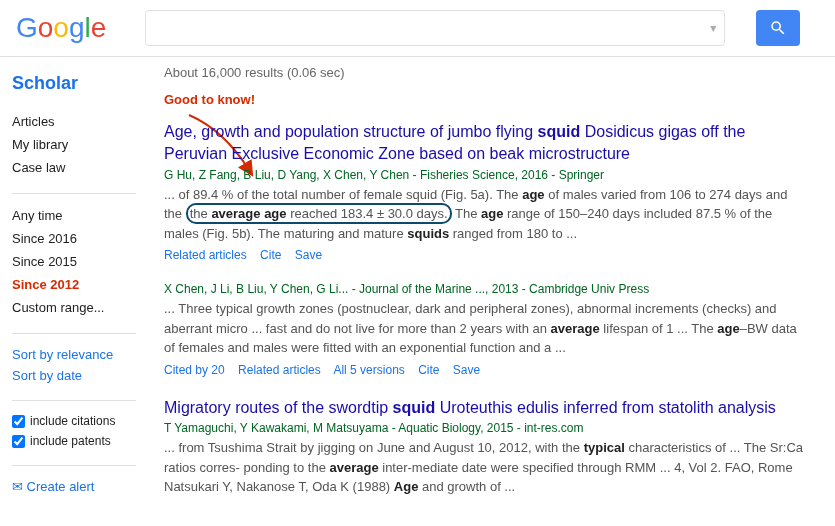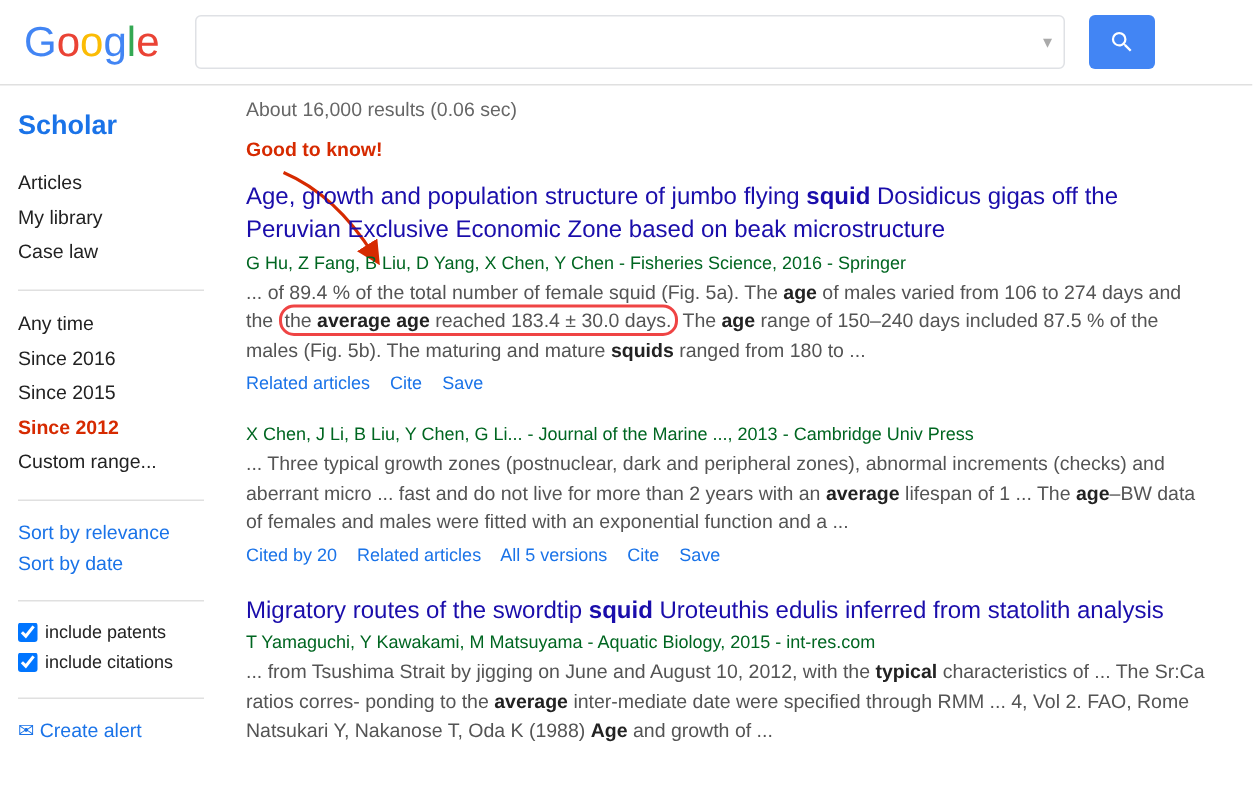--- a/index.html
+++ b/index.html
@@ -1,19 +1,19 @@
 <!DOCTYPE html>
 <html><head>
   <meta charset="utf-8">
   <style>
     * { box-sizing: border-box; margin: 0; padding: 0; }
     body { font-family: Arial, sans-serif; font-size: 13px; color: #222; background: #fff; width: 835px; }
 
     
-    #header { display: flex; align-items: center; padding: 10px 16px; border-bottom: 1px solid #e0e0e0; gap: 16px; }
+    #header { display: flex; align-items: center; padding: 10px 16px; border-bottom: 1px solid #e0e0e0; gap: 31px; }
     #google-logo { font-size: 28px; font-family: Arial, sans-serif; margin-right: 8px; }
     .g-blue { color: #4285F4; }
     .g-red { color: #EA4335; }
     .g-yellow { color: #FBBC05; }
     .g-green { color: #34A853; }
 
     #search-box-container { display: flex; align-items: center; flex: 1; max-width: 580px; border: 1px solid #dfe1e5; border-radius: 4px; height: 36px; padding: 0 8px; }
     #search-input { border: none; outline: none; width: 100%; font-size: 16px; color: #222; }
     #search-dropdown-arrow { color: #aaa; font-size: 12px; cursor: pointer; margin-left: 4px; }
     #search-button { background: #4285F4; border: none; border-radius: 4px; width: 44px; height: 36px; cursor: pointer; display: flex; align-items: center; justify-content: center; }
@@ -50,21 +50,21 @@
     .result-snippet strong { color: #222; font-weight: bold; }
     .result-actions { font-size: 12px; color: #1a73e8; }
     .result-actions a { color: #1a73e8; text-decoration: none; margin-right: 10px; cursor: pointer; }
 
     
     .annotation-container { position: relative; }
 
     
     .highlight-circle {
       display: inline;
-      border: 2px solid #ef4444;
+      border: 2px solid #0c4a6e;
       border-radius: 10px;
       padding: 1px 2px;
     }
   </style>
 </head>
 <body>
 
 <div id="header">
   <div id="google-logo">
     <span class="g-blue">G</span><span class="g-red">o</span><span class="g-yellow">o</span><span class="g-blue">g</span><span class="g-green">l</span><span class="g-red">e</span>
@@ -105,24 +105,24 @@
 
     <div class="sidebar-section">
       <div class="sidebar-link">Sort by relevance</div>
       <div class="sidebar-link">Sort by date</div>
     </div>
 
     <hr class="sidebar-divider">
 
     <div class="sidebar-section">
       <label class="checkbox-item">
-        <input type="checkbox" checked="" style=""> include patents
+        <input type="checkbox" checked="" style=""> include citations
       </label>
       <label class="checkbox-item">
-        <input type="checkbox" checked="" style=""> include citations
+        <input type="checkbox" checked="" style=""> include patents
       </label>
     </div>
 
     <hr class="sidebar-divider">
 
     <div class="sidebar-link">✉ Create alert</div>
   </div>
 
   <div id="results">
     <div class="results-info">

